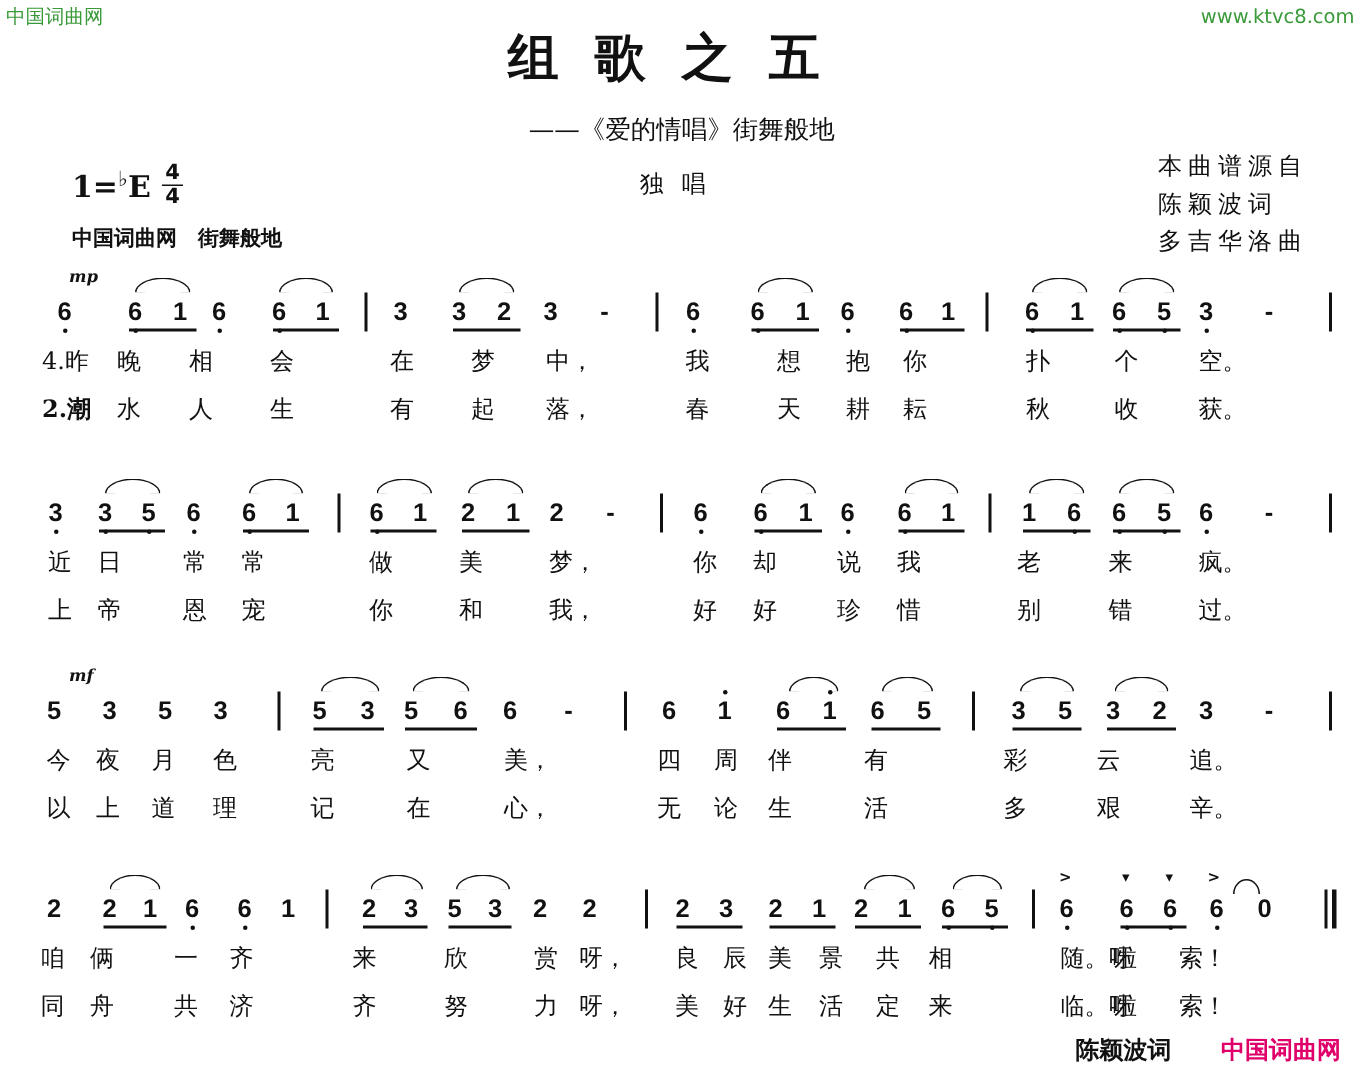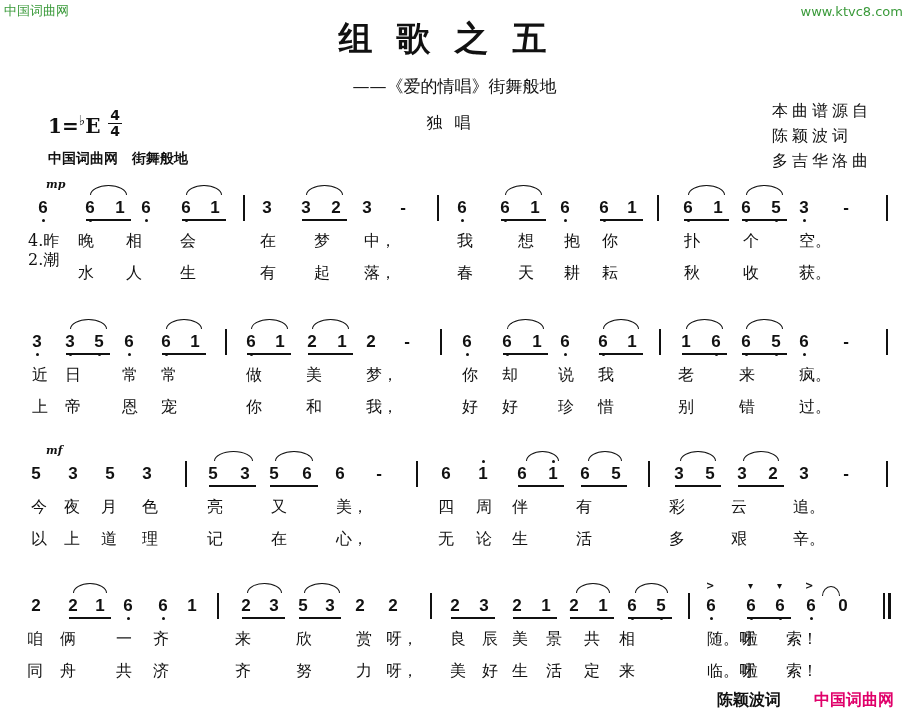--- a/index.html
+++ b/index.html
@@ -101,21 +101,21 @@
     <div class="abs lyric" style="left: 260px; top: 231px;">在</div>
     <div class="abs lyric" style="left: 314px; top: 231px;">梦</div>
     <div class="abs lyric" style="left: 364px; top: 231px;">中，</div>
     <div class="abs lyric" style="left: 457px; top: 231px;">我</div>
     <div class="abs lyric" style="left: 518px; top: 231px;">想</div>
     <div class="abs lyric" style="left: 564px; top: 231px;">抱</div>
     <div class="abs lyric" style="left: 602px; top: 231px;">你</div>
     <div class="abs lyric" style="left: 684px; top: 231px;">扑</div>
     <div class="abs lyric" style="left: 743px; top: 231px;">个</div>
     <div class="abs lyric" style="left: 799px; top: 231px;">空。</div>
-    <div class="abs lyric" style="left: 28px; top: 250px;">2.潮</div>
+    <div class="abs lyric" style="left: 28px; top: 263px; font-weight: bold;">2.潮</div>
     <div class="abs lyric" style="left: 78px; top: 263px;">水</div>
     <div class="abs lyric" style="left: 126px; top: 263px;">人</div>
     <div class="abs lyric" style="left: 180px; top: 263px;">生</div>
     <div class="abs lyric" style="left: 260px; top: 263px;">有</div>
     <div class="abs lyric" style="left: 314px; top: 263px;">起</div>
     <div class="abs lyric" style="left: 364px; top: 263px;">落，</div>
     <div class="abs lyric" style="left: 457px; top: 263px;">春</div>
     <div class="abs lyric" style="left: 518px; top: 263px;">天</div>
     <div class="abs lyric" style="left: 564px; top: 263px;">耕</div>
     <div class="abs lyric" style="left: 602px; top: 263px;">耘</div>

